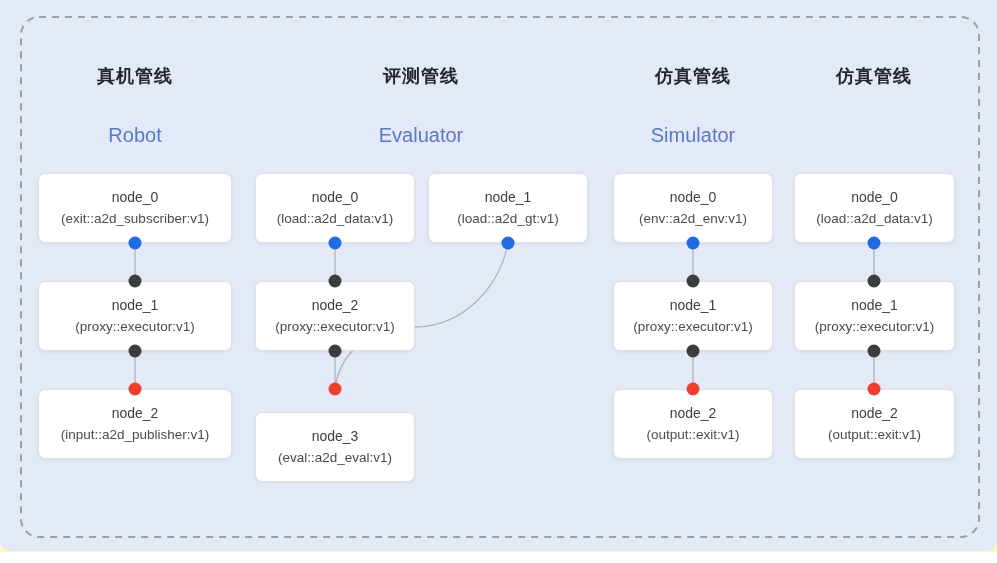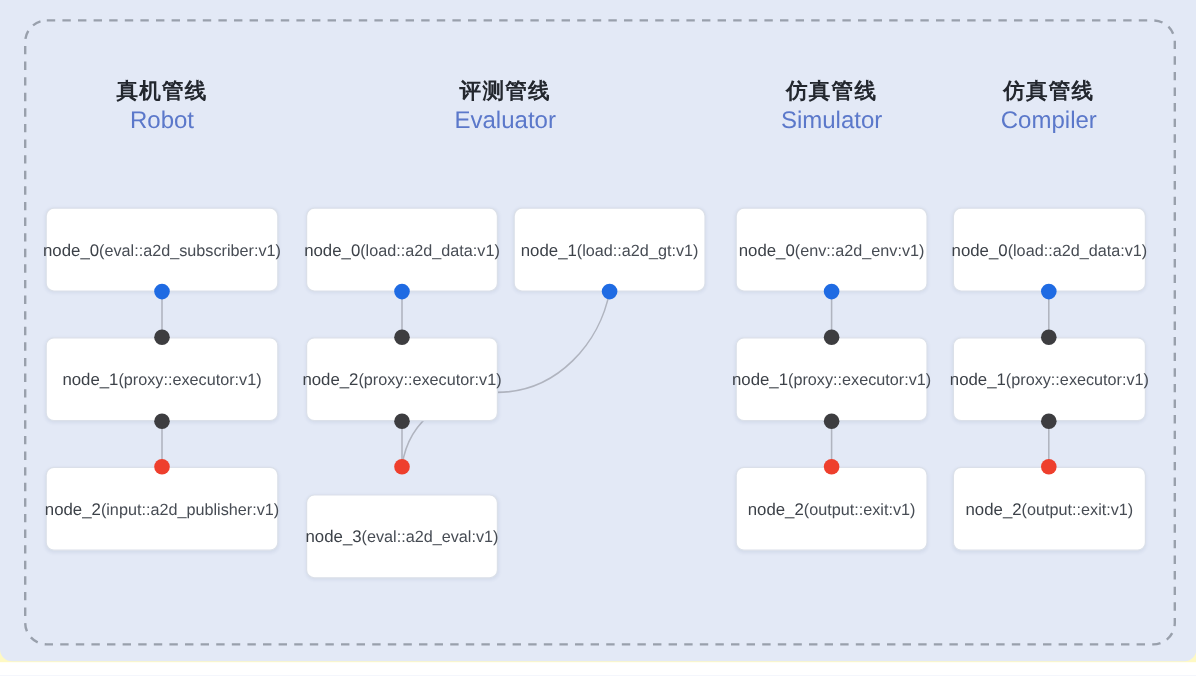--- a/index.html
+++ b/index.html
@@ -27,29 +27,29 @@
     border-radius:0 0 10px 10px;
   }
   .edges-svg{position:absolute;left:0;top:0;z-index:1;}
   .pipeline-header{
     position:absolute;width:220px;text-align:center;z-index:2;top:64px;
   }
   .title-zh{
     font-size:18px;font-weight:700;color:var(--title-zh);letter-spacing:1px;line-height:24px;
   }
   .title-en{
-    font-size:20px;font-weight:400;color:var(--title-en);line-height:26px;
+    margin-top:34px;font-size:20px;font-weight:400;color:var(--title-en);line-height:26px;
   }
   .node-box{
     position:absolute;z-index:2;height:70px;box-sizing:border-box;
     background:var(--node-bg);
     border:1px solid var(--node-border);
     border-radius:7px;
     box-shadow:0 1px 3px rgba(40,60,110,0.08);
-    display:flex;flex-direction:row;justify-content:center;align-items:center;
+    display:flex;flex-direction:column;justify-content:center;align-items:center;
     text-align:center;padding:4px 2px;
   }
   .node-name{font-size:14px;color:var(--node-text);line-height:21px;}
   .node-detail{font-size:13.5px;color:var(--node-subtext);line-height:21px;}
   .dot{
     position:absolute;z-index:3;width:13px;height:13px;border-radius:50%;
     transform:translate(-50%,-50%);
   }
   .dot-blue{background:var(--dot-blue);}
   .dot-black{background:var(--dot-black);}
@@ -87,26 +87,25 @@
   <div class="pipeline-header" style="left:583px;">
     <div class="title-zh">仿真管线</div>
     <div class="title-en">Simulator</div>
   </div>
   <div class="pipeline-header" style="left:311px;">
     <div class="title-zh">评测管线</div>
     <div class="title-en">Evaluator</div>
   </div>
   <div class="pipeline-header" style="left:764px;">
     <div class="title-zh">仿真管线</div>
-    <div class="title-en">Compiler</div>
   </div>
 
   <div class="node-box" style="left:38px;top:173px;width:194px;">
     <div class="node-name">node_0</div>
-    <div class="node-detail">(eval::a2d_subscriber:v1)</div>
+    <div class="node-detail">(exit::a2d_subscriber:v1)</div>
   </div>
   <div class="node-box" style="left:38px;top:281px;width:194px;">
     <div class="node-name">node_1</div>
     <div class="node-detail">(proxy::executor:v1)</div>
   </div>
   <div class="node-box" style="left:38px;top:389px;width:194px;">
     <div class="node-name">node_2</div>
     <div class="node-detail">(input::a2d_publisher:v1)</div>
   </div>
 

